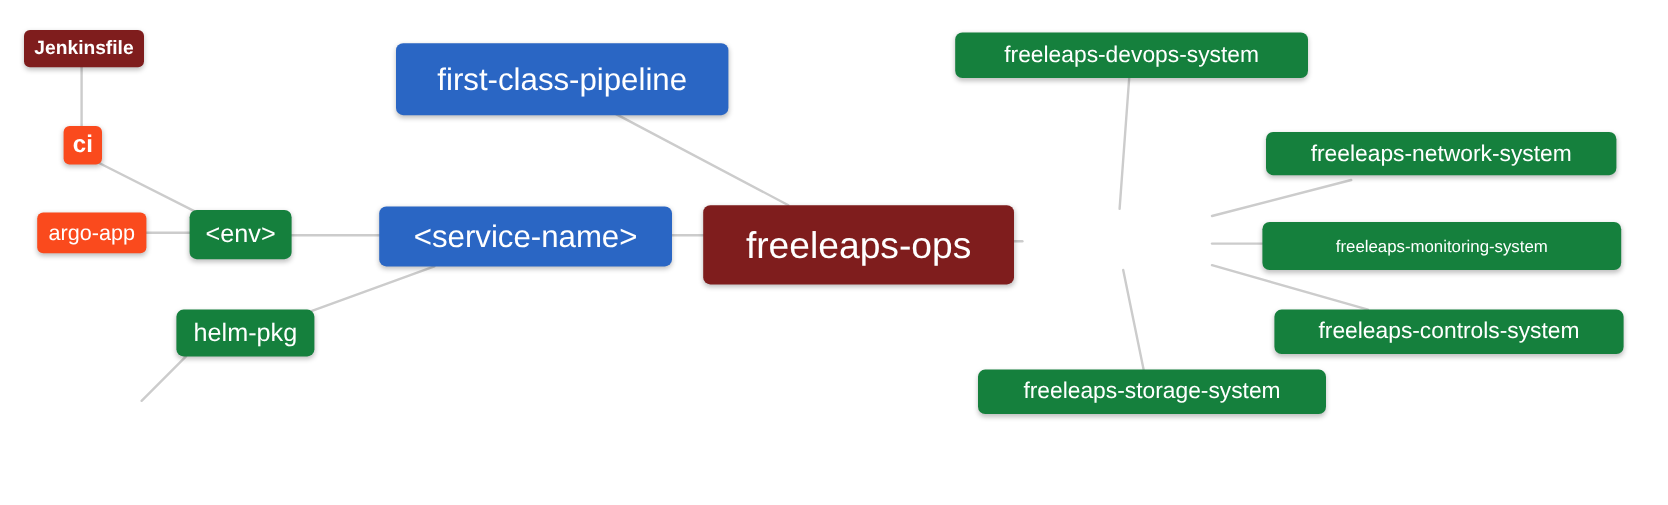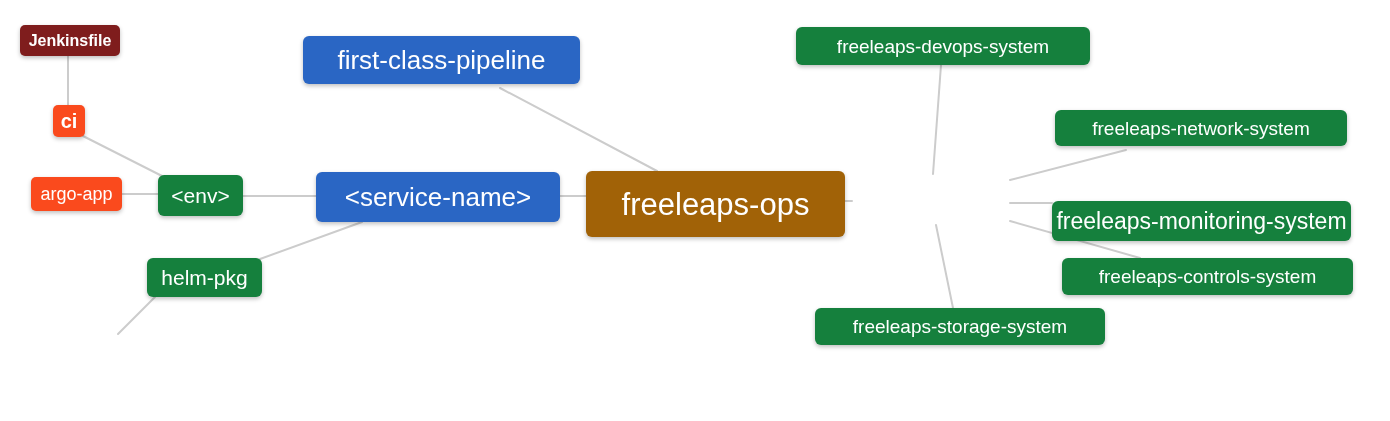--- a/index.html
+++ b/index.html
@@ -20,36 +20,36 @@
     box-shadow:0 2px 4px rgba(0,0,0,0.25);
     white-space:nowrap;
     cursor:default;
     line-height:1;
     user-select:none;
   }
   .c-blue  {background:#2A66C4;}
   .c-green {background:#15803d;}
   .c-orange{background:#7f1d1d;}
   .c-red   {background:#FA4A1D;}
-  .c-dark  {background:#a16207;}
+  .c-dark  {background:#7f1d1d;}
 
   
   .n-jenkinsfile {left:20px;  top:25px;  width:100px; height:31px; font-size:16px; font-weight:700; border-radius:5px;}
   .n-ci          {left:53px;  top:105px; width:32px;  height:32px; font-size:20px; font-weight:700; border-radius:5px;}
   .n-argo-app    {left:31px;  top:177px; width:91px;  height:34px; font-size:18px; border-radius:5px;}
   .n-env         {left:158px; top:175px; width:85px;  height:41px; font-size:21px;}
   .n-helm-pkg    {left:147px; top:258px; width:115px; height:39px; font-size:21px;}
   .n-values      {left:8px;   top:334px; width:167px; height:33px; font-size:18px; border-radius:5px;}
-  .n-pipeline    {left:303px; top:36px;  width:277px; height:48px; font-size:26px;}
+  .n-pipeline    {left:330px; top:36px;  width:277px; height:60px; font-size:26px;}
   .n-service     {left:316px; top:172px; width:244px; height:50px; font-size:26px;}
   .n-ops         {left:586px; top:171px; width:259px; height:66px; font-size:31px;}
   .n-manifests   {left:852px; top:174px; width:158px; height:51px; font-size:26px;}
   .n-devops      {left:796px; top:27px;  width:294px; height:38px; font-size:19px;}
   .n-network     {left:1055px;top:110px; width:292px; height:36px; font-size:19px;}
-  .n-monitoring  {left:1052px;top:185px; width:299px; height:40px; font-size:23px;margin-top:16px;}
+  .n-monitoring  {left:1052px;top:185px; width:299px; height:40px; font-size:14px;}
   .n-controls    {left:1062px;top:258px; width:291px; height:37px; font-size:19px;}
   .n-storage     {left:815px; top:308px; width:290px; height:37px; font-size:19px;}
 </style>
 </head>
 <body>
 
 <div id="canvas">
 
   <svg id="edges" viewBox="0 0 1390 421" xmlns="http://www.w3.org/2000/svg">
     <line x1="68" y1="56" x2="68" y2="106"></line>

